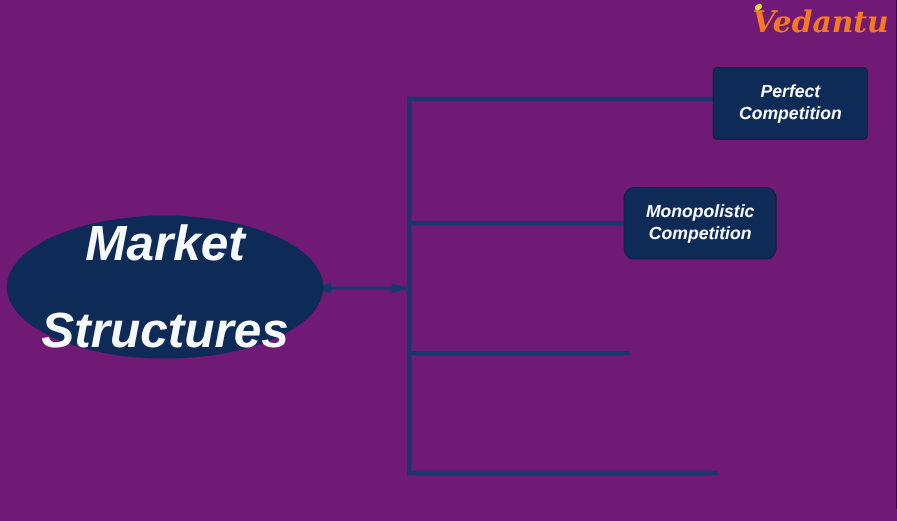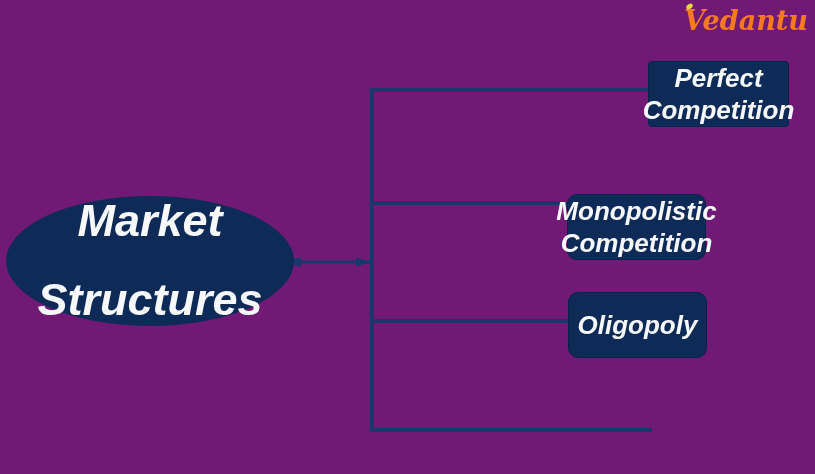--- a/index.html
+++ b/index.html
@@ -89,30 +89,30 @@
   }
 
   
   .node {
     position: absolute;
     background: #0E2B57;
     border: 1px solid #0A2248;
     color: #F7F8FA;
     font-weight: bold;
     font-style: italic;
-    font-size: 26px;
+    font-size: 16px;
     line-height: 1.25;
     display: flex;
     align-items: center;
     justify-content: center;
     text-align: center;
     box-sizing: border-box;
   }
   .node-perfect     { left: 648px; top: 61px;  width: 141px; height: 66px; border-radius: 4px;  }
-  .node-monopolistic{ left: 567px; top: 170px; width: 139px; height: 66px; border-radius: 10px; margin-top: 24px; }
+  .node-monopolistic{ left: 567px; top: 170px; width: 139px; height: 66px; border-radius: 10px; }
   .node-oligopoly   { left: 568px; top: 292px; width: 139px; height: 66px; border-radius: 10px; }
   .node-monopoly    { left: 648px; top: 402px; width: 141px; height: 65px; border-radius: 10px; }
 </style>
 </head>
 <body>
 
 <div class="stage">
 
   <div class="logo">
     <div class="brand-row">
@@ -141,17 +141,14 @@
   <div class="ellipse">
     <div class="root-label">Market Structures</div>
   </div>
 
   <div class="node node-perfect">
     <span>Perfect Competition</span>
   </div>
   <div class="node node-monopolistic">
     <span>Monopolistic Competition</span>
   </div>
-  <div class="node node-oligopoly">
-    <span>Oligopoly</span>
-  </div>
 
 </div>
 
 </body></html>

